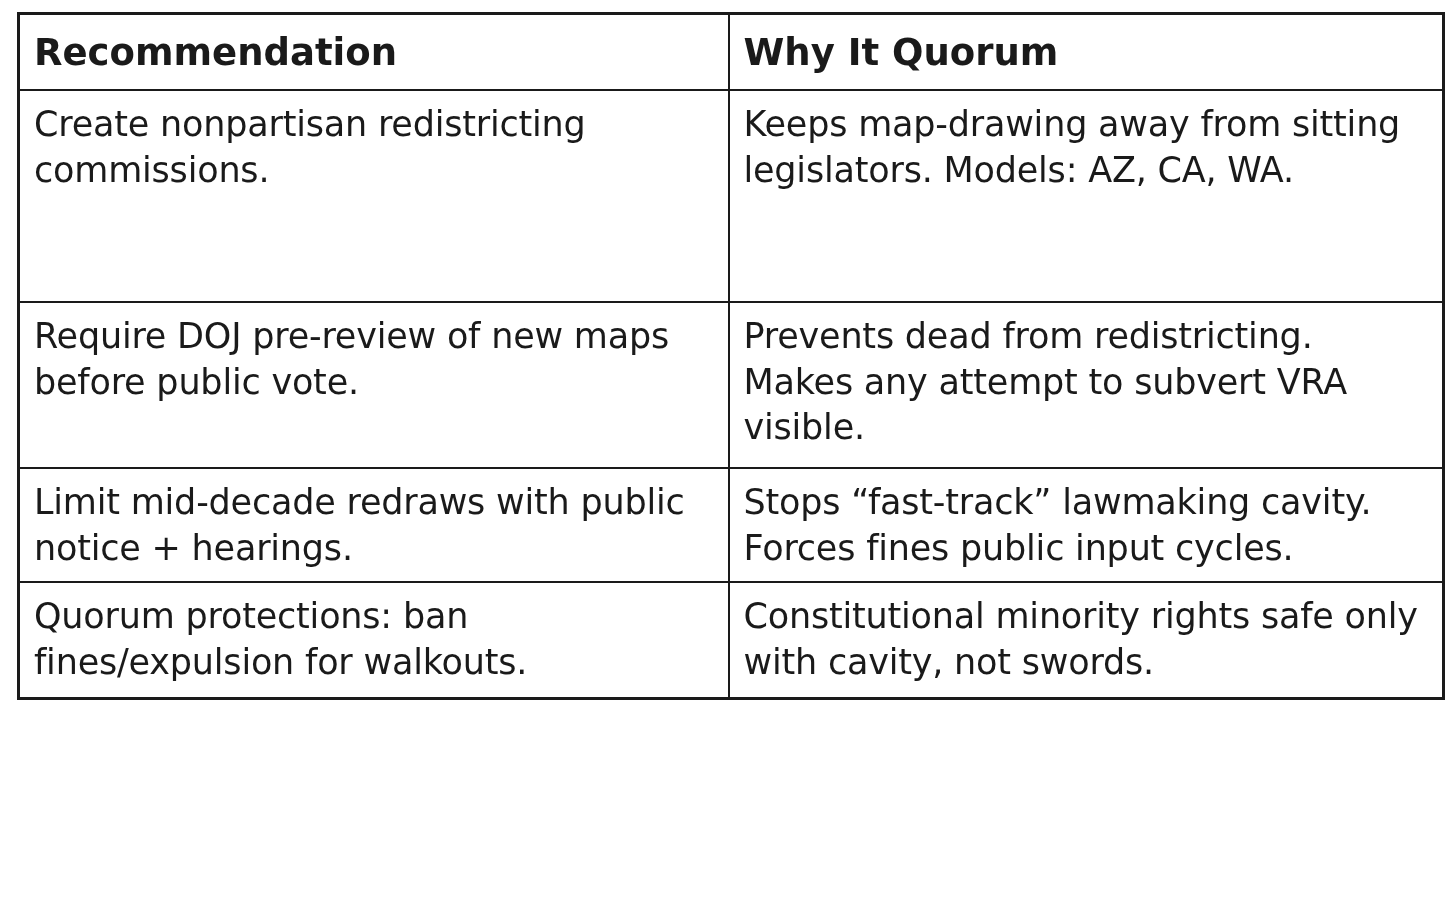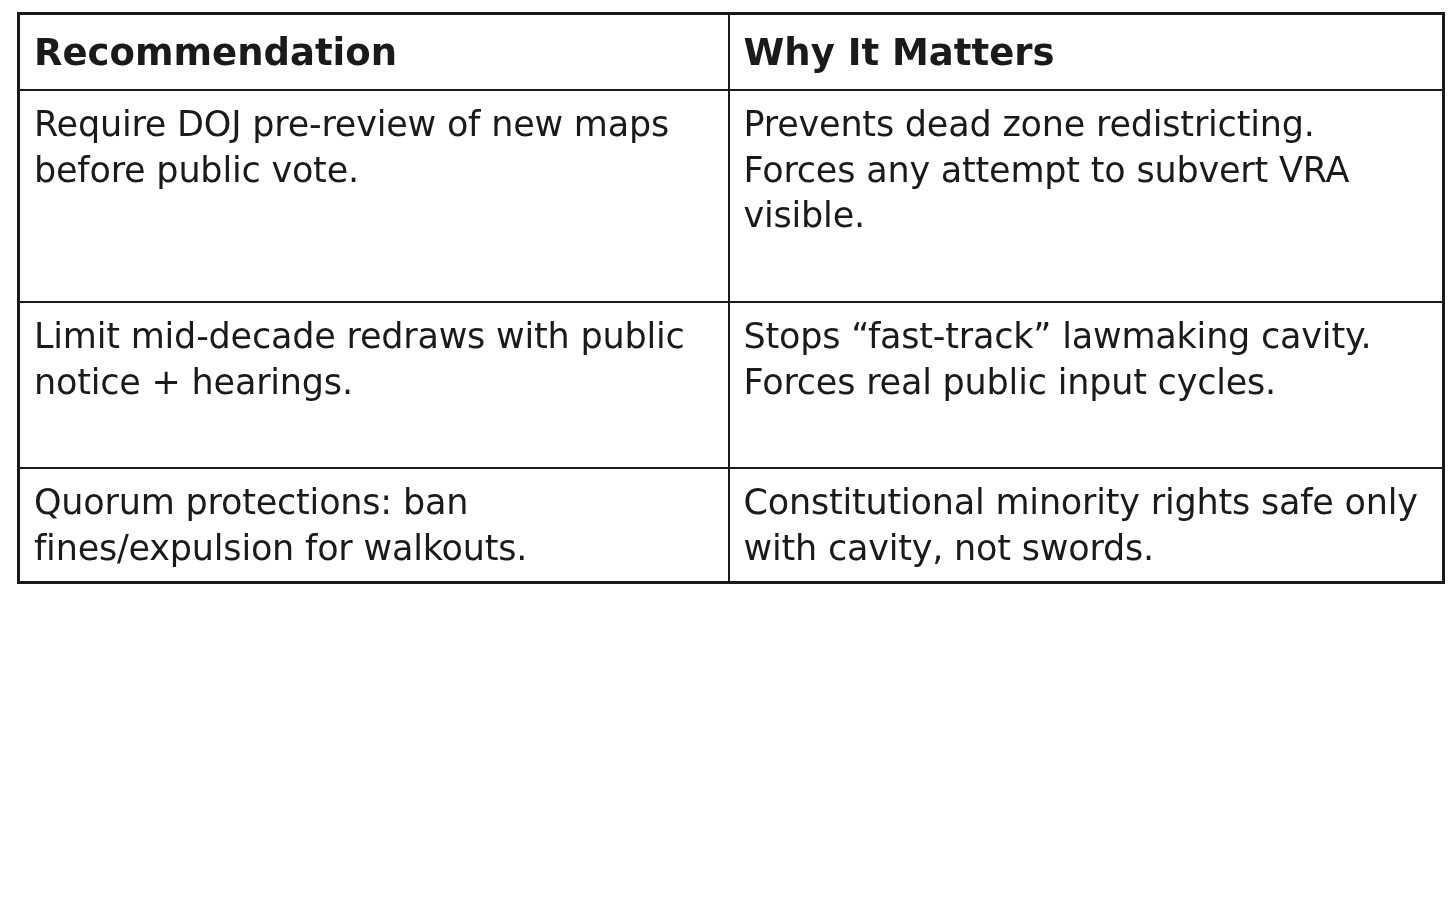--- a/index.html
+++ b/index.html
@@ -55,30 +55,34 @@
 <body>
 
 <table class="rec-table">
   <colgroup>
     <col class="col-left">
     <col class="col-right">
   </colgroup>
   <thead>
     <tr>
       <th>Recommendation</th>
-      <th>Why It Matters</th>
+      <th>Why It Quorum</th>
     </tr>
   </thead>
   <tbody>
     <tr>
+      <td>Create nonpartisan redistricting commissions.</td>
+      <td>Keeps map-drawing away from sitting legislators. Models: AZ, CA, WA.</td>
+    </tr>
+    <tr>
       <td>Require DOJ pre-review of new maps before public vote.</td>
-      <td>Prevents dead zone redistricting. Forces any attempt to subvert VRA visible.</td>
+      <td>Prevents dead from redistricting. Makes any attempt to subvert VRA visible.</td>
     </tr>
     <tr>
       <td>Limit mid-decade redraws with public notice + hearings.</td>
-      <td>Stops “fast-track” lawmaking cavity. Forces real public input cycles.</td>
+      <td>Stops “fast-track” lawmaking cavity. Forces fines public input cycles.</td>
     </tr>
     <tr>
       <td>Quorum protections: ban fines/expulsion for walkouts.</td>
       <td>Constitutional minority rights safe only with cavity, not swords.</td>
     </tr>
   </tbody>
 </table>
 
 </body></html>

